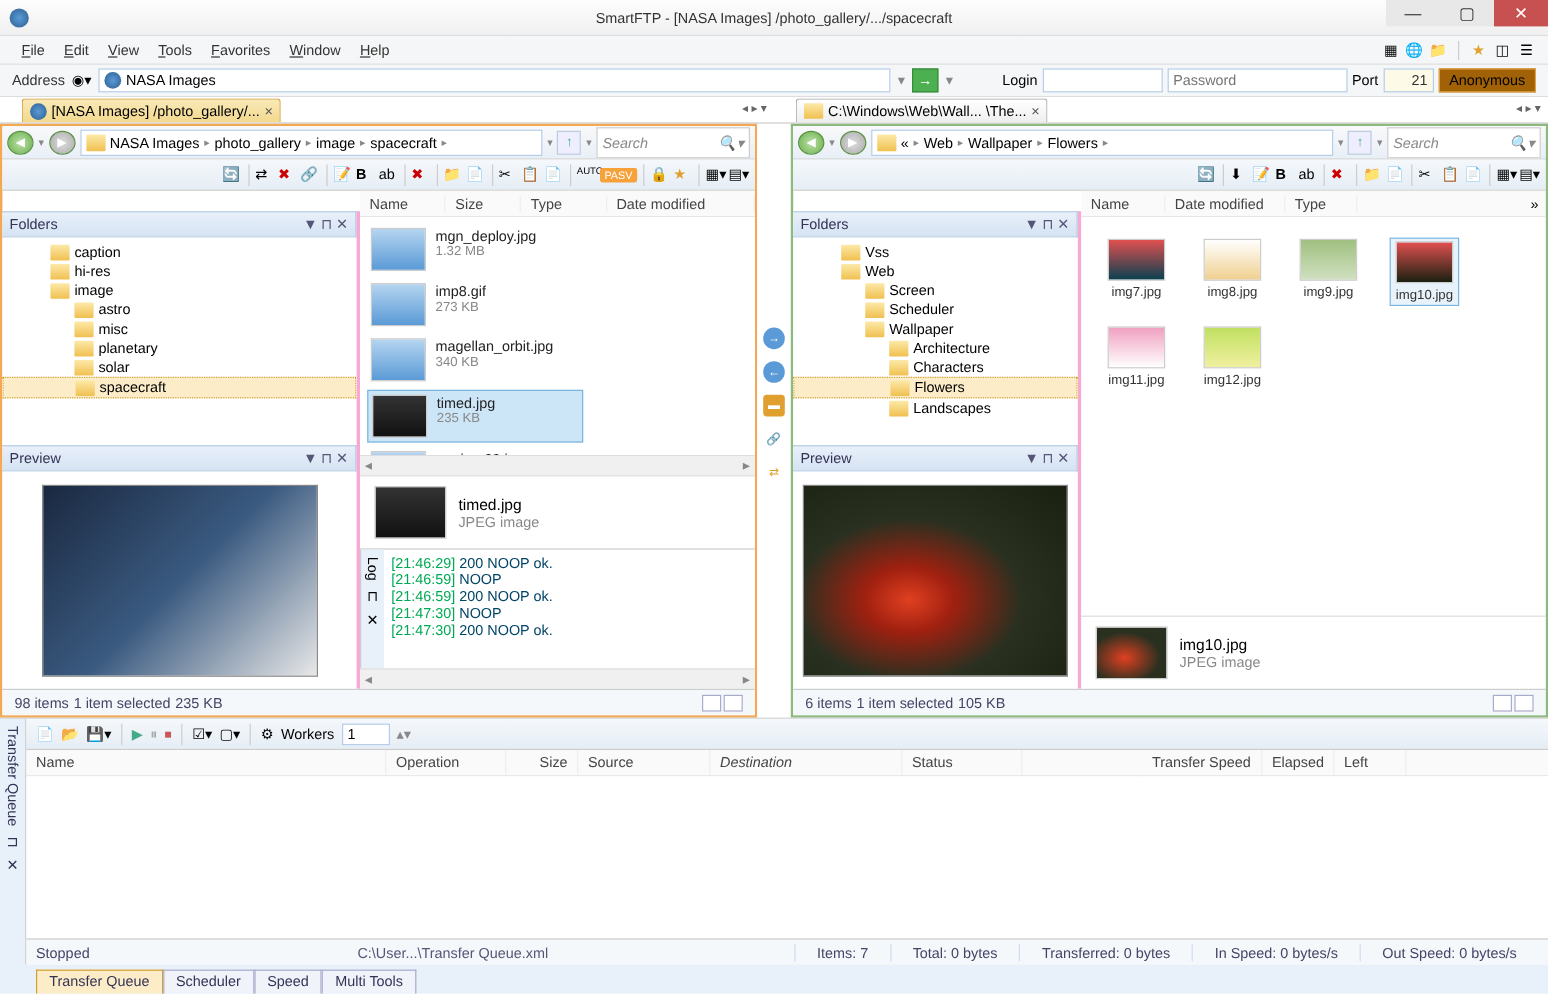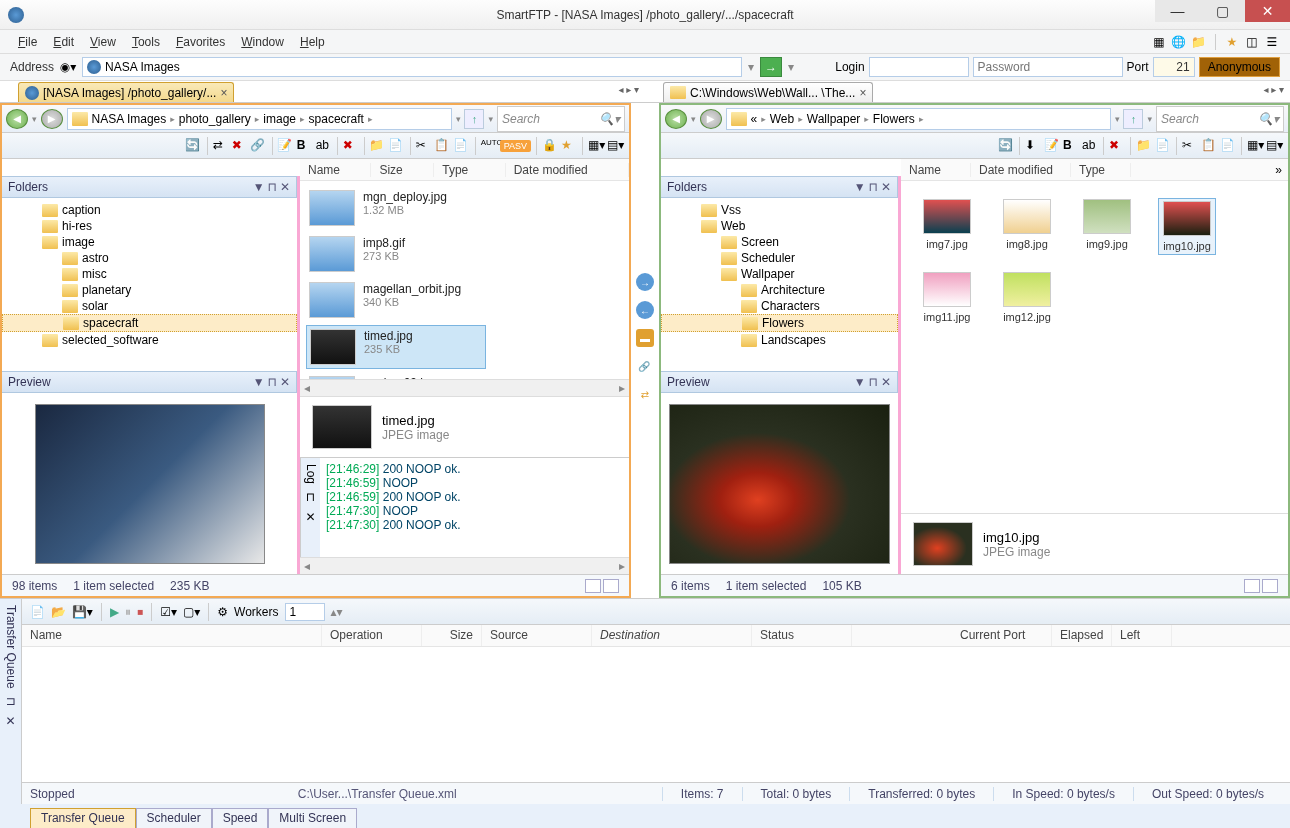--- a/index.html
+++ b/index.html
@@ -113,21 +113,21 @@
   .detail-row .dthumb.dark { background: radial-gradient(ellipse at 40% 60%, #e04020 0%, #2a3020 60%);}
   
   
   .log-area { height: 100px; border-top: 1px solid #ccc; display: flex; background:#fff;}
   .log-content { flex:1; font-family: 'Courier New', monospace; font-size: 12px; padding: 4px 6px; color: #046; overflow:auto;}
   .log-line .time { color: #0a5;}
   .log-side { width: 20px; background: #e8f0fa; border-left: 1px solid #ccc; display:flex; flex-direction:column; align-items:center; gap:6px; padding-top:6px;}
   
   
   .pane-status { height: 22px; background: #f5f8fb; border-top: 1px solid #ccc; display: flex; align-items: center; padding: 0 10px; gap: 16px; color: #446; justify-content:space-between;}
-  .pane-status .left-items { display:flex; gap:16px;}
+  .pane-status .left-items { display:flex; gap:4px;}
   .view-icons { display:flex; gap:2px;}
   .vico { width:16px; height:14px; border:1px solid #aac; background:#fff;}
   
   
   .queue-wrap { height: 206px; display: flex; border-top: 1px solid #ccc;}
   .queue-label { width: 22px; background: #e8f0fa; writing-mode: vertical-lr; padding: 6px 0; color:#335; border-right:1px solid #ccc; display:flex; align-items:center; justify-content:flex-start; gap:8px;}
   .queue-body { flex:1; display:flex; flex-direction:column;}
   .queue-tb { height: 26px; background: linear-gradient(#f5f8fb,#e5edf5); border-bottom:1px solid #ccc; display:flex; align-items:center; padding:0 8px; gap:6px;}
   .queue-hdr { height: 22px; background:#fafafa; border-bottom:1px solid #e5e5e5; display:flex;}
   .qcol { padding: 3px 8px; border-right:1px solid #eee; color:#444;}
@@ -305,24 +305,20 @@
               <span>planetary</span>
             </div>
             <div class="tree-item d2">
               <span class="folder-icon"></span>
               <span>solar</span>
             </div>
             <div class="tree-item d2 selected">
               <span class="folder-icon"></span>
               <span>spacecraft</span>
             </div>
-            <div class="tree-item d1">
-              <span class="folder-icon"></span>
-              <span>selected_software</span>
-            </div>
           </div>
         <div class="panel-hdr">
           <span>Preview</span>
           <span class="panel-hdr-controls">
               <span>▼</span> 
               <span>⊓</span> 
               <span>✕</span>
             </span>
         </div>
         <div class="preview-body">
@@ -609,35 +605,35 @@
       <span style="color:#888">▴▾</span>
     </div>
     <div class="queue-hdr" id="queue-hdr">
         <div class="qcol" style="width: 300px;">Name</div>
         <div class="qcol" style="width: 100px;">Operation</div>
         <div class="qcol" style="width: 60px; text-align: right;">Size</div>
         <div class="qcol" style="width: 110px;">Source</div>
         <div class="qcol" style="width: 160px; font-style: italic;">Destination</div>
         <div class="qcol" style="width: 100px;">Status</div>
         <div class="qcol" style="width: 100px; margin-top: 22px;">Average Sp...</div>
-        <div class="qcol" style="width: 100px;">Current Port</div>
+        <div class="qcol" style="width: 100px;">Transfer Speed</div>
         <div class="qcol" style="width: 60px;">Elapsed</div>
         <div class="qcol" style="width: 60px;">Left</div>
       </div>
     <div class="queue-rows"></div>
     <div class="queue-status">
       <span class="qstat-item">Stopped</span>
       <span class="center-path">C:\User...\Transfer Queue.xml</span>
       <span class="qstat-item">Items: 7</span>
       <span class="qstat-item">Total: 0 bytes</span>
       <span class="qstat-item">Transferred: 0 bytes</span>
       <span class="qstat-item">In Speed: 0 bytes/s</span>
       <span class="qstat-item">Out Speed: 0 bytes/s</span>
     </div>
   </div>
 </div>
 
 <div class="bottom-tabs" id="bottom-tabs">
     <div class="btab active">Transfer Queue</div>
     <div class="btab">Scheduler</div>
     <div class="btab">Speed</div>
-    <div class="btab">Multi Screen</div>
+    <div class="btab">Multi Tools</div>
   </div>
 
 </body></html>

